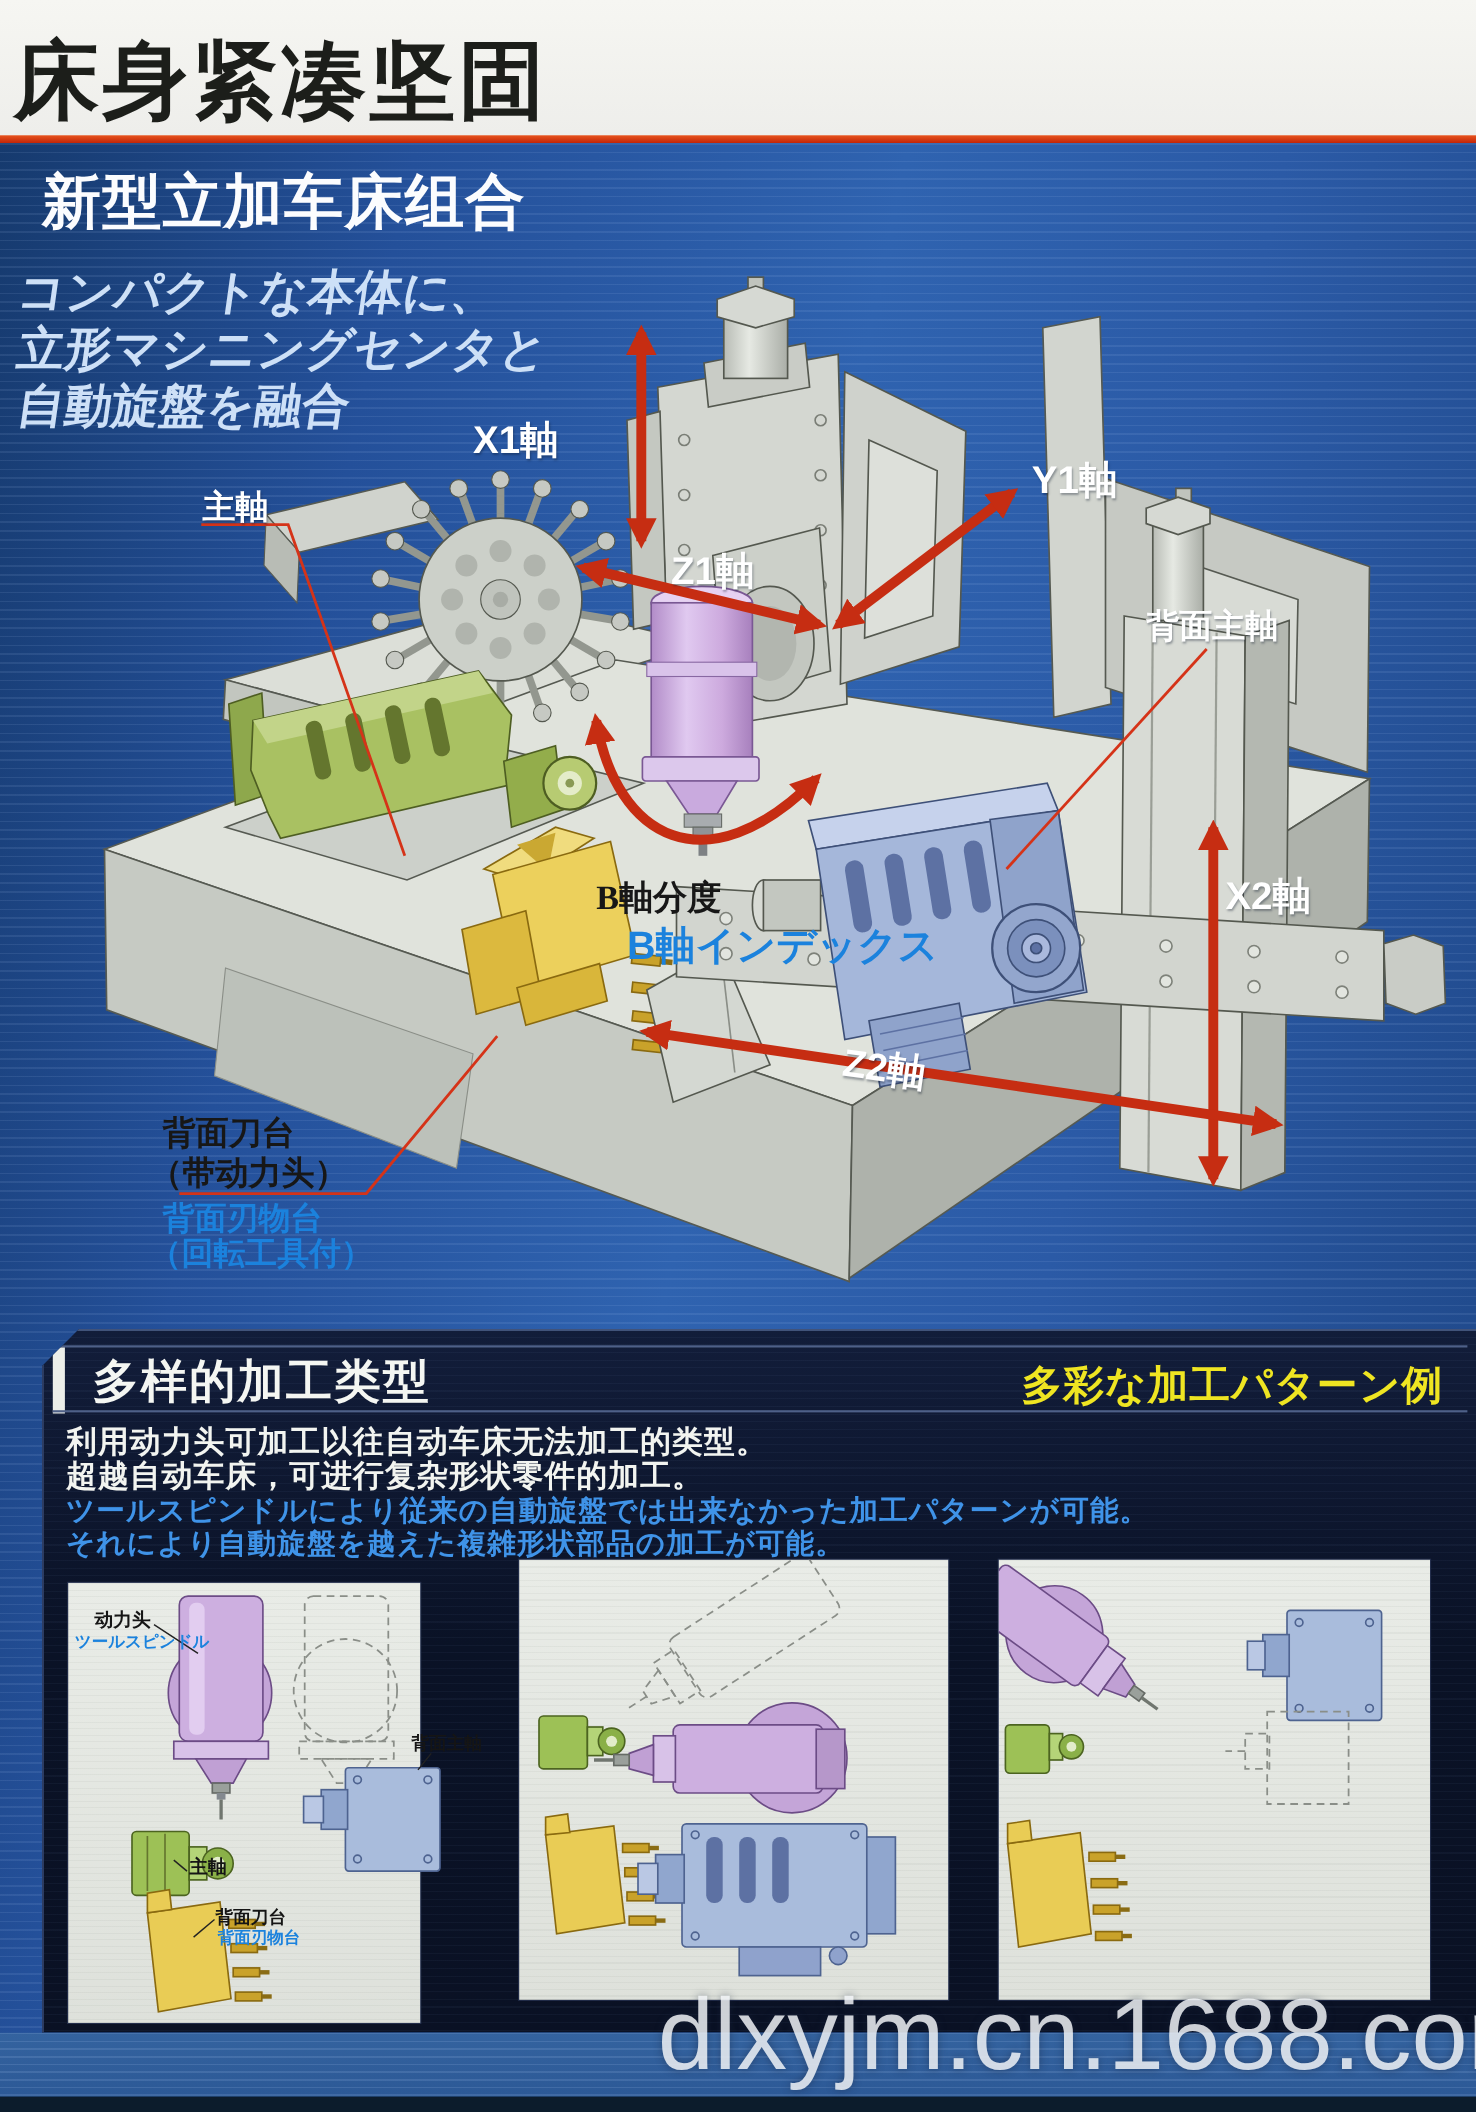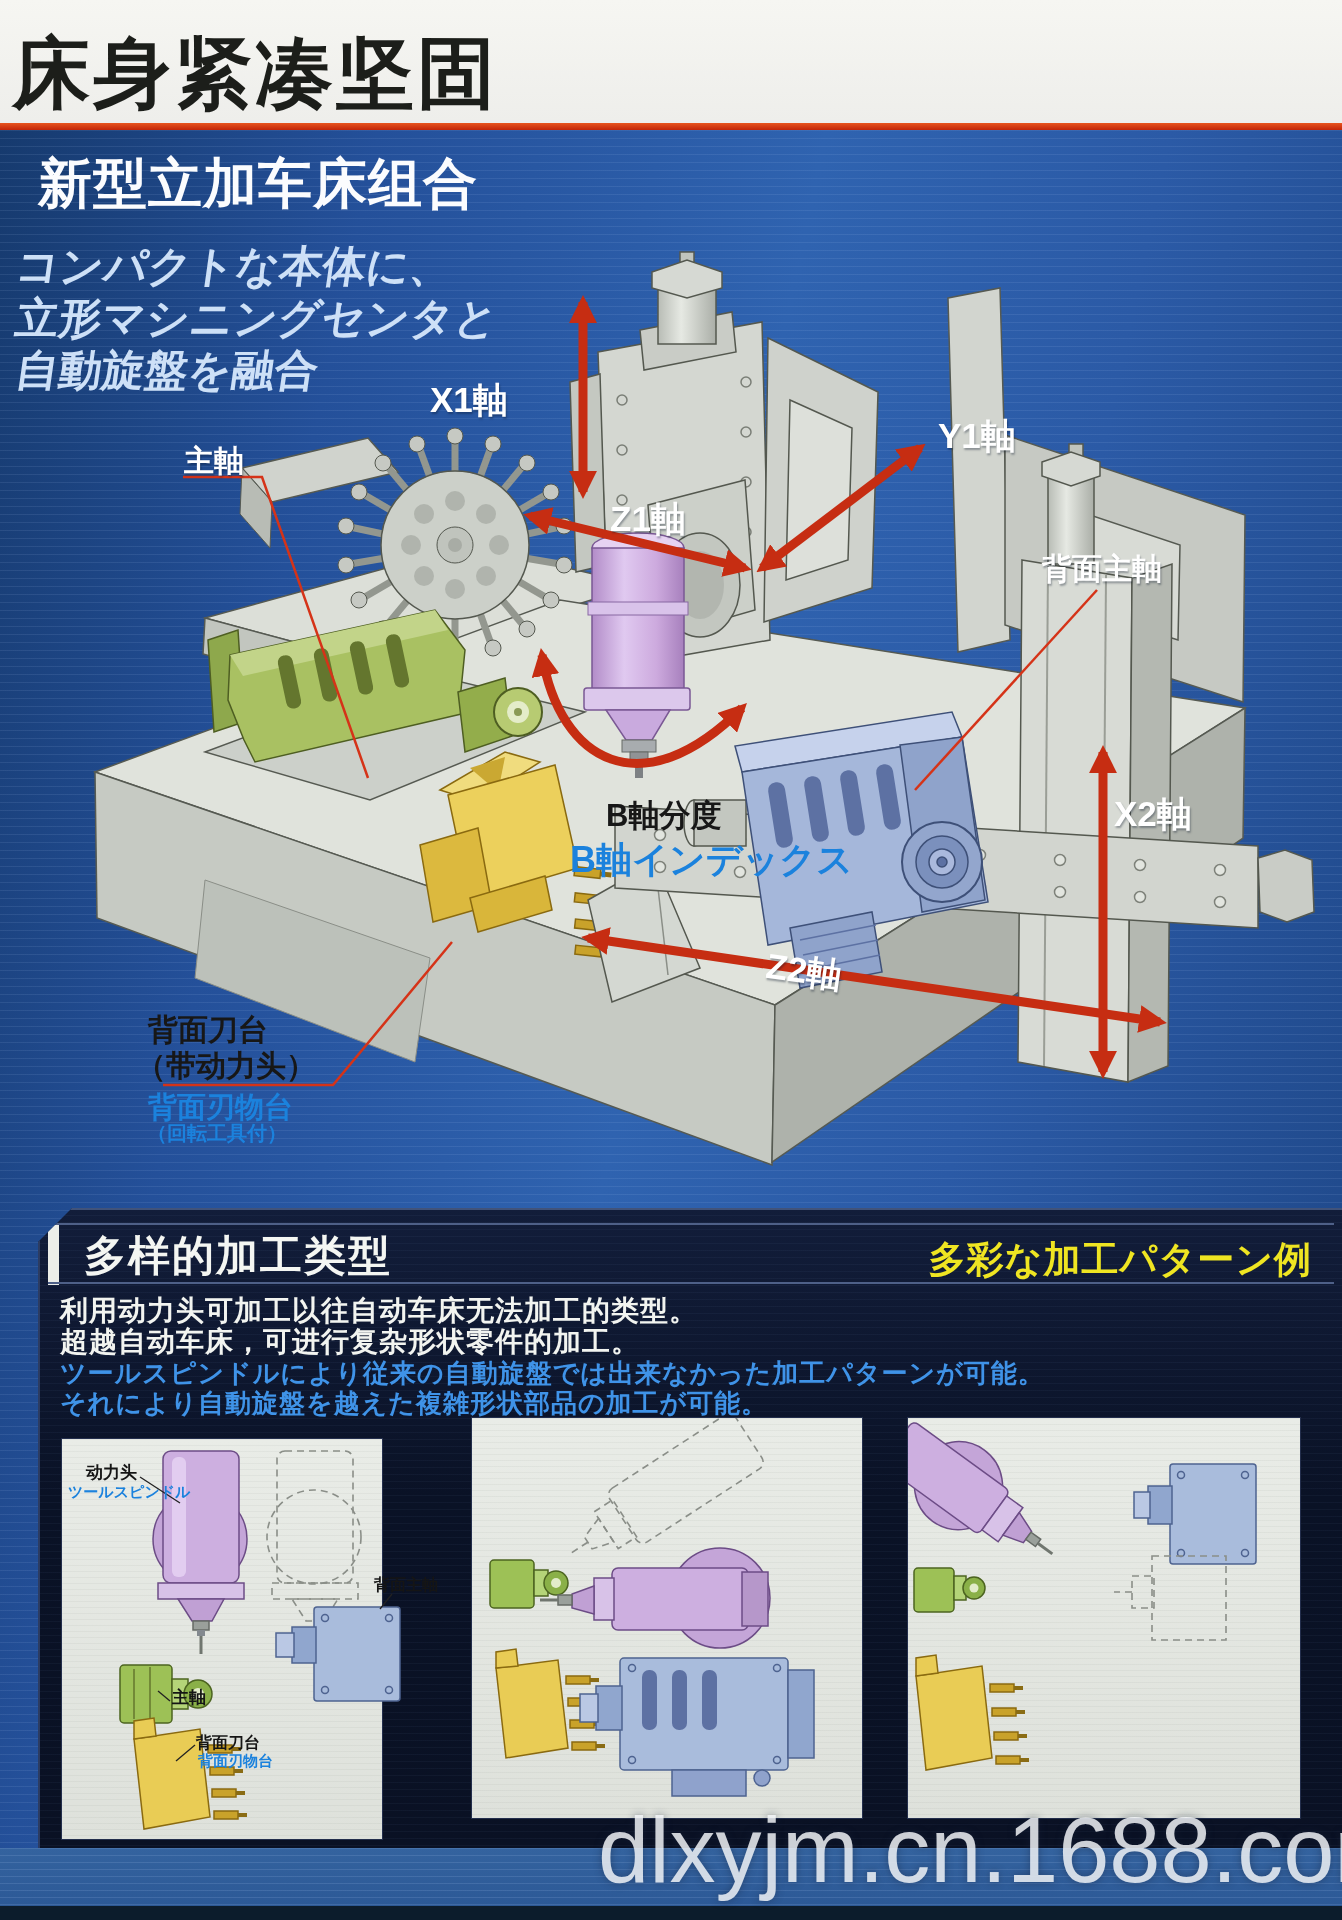--- a/index.html
+++ b/index.html
@@ -307,26 +307,26 @@
     </g>
   </svg>
 
   <div class="mlabel name" style="left:184px;top:441px;">主軸</div>
   <div class="mlabel axis" style="left:430px;top:377px;">X1軸</div>
   <div class="mlabel axis" style="left:610px;top:496px;">Z1軸</div>
   <div class="mlabel axis" style="left:938px;top:413px;">Y1軸</div>
   <div class="mlabel name" style="left:1042px;top:549px;">背面主軸</div>
   <div class="mlabel axis" style="left:1114px;top:791px;">X2軸</div>
   <div class="mlabel axis" style="left:766px;top:948px;transform:rotate(8deg);">Z2軸</div>
-  <div class="mlabel dark" style="left:606px;top:795px;z-index:4;">B軸分度</div>
+  <div class="mlabel dark" style="left:542px;top:795px;z-index:4;font-family:Liberation Serif, serif;">B軸分度</div>
   <div class="mlabel bluetxt" style="left:570px;top:836px;z-index:4;font-size:36px;">B軸インデックス</div>
   <div class="mlabel dark" style="left:148px;top:1010px;font-size:30px;">背面刀台</div>
   <div class="mlabel dark" style="left:136px;top:1046px;font-size:30px;">（带动力头）</div>
   <div class="mlabel bluetxt" style="left:148px;top:1088px;font-size:29px;">背面刃物台</div>
-  <div class="mlabel bluetxt" style="left:147px;top:1120px;font-size:20px;">（回転工具付）</div>
+  <div class="mlabel bluetxt" style="left:136px;top:1120px;font-size:29px;">（回転工具付）</div>
 
 
   <div class="navy-panel">
     <div class="hline" style="top:15px;"></div>
     <div class="sec-vbar"></div>
     <div class="sec-title">多样的加工类型</div>
     <div class="sec-side-title">多彩な加工パターン例</div>
     <div class="hline" style="top:74px;"></div>
 
     <div class="body-cn" style="top:84px;">利用动力头可加工以往自动车床无法加工的类型。</div>

